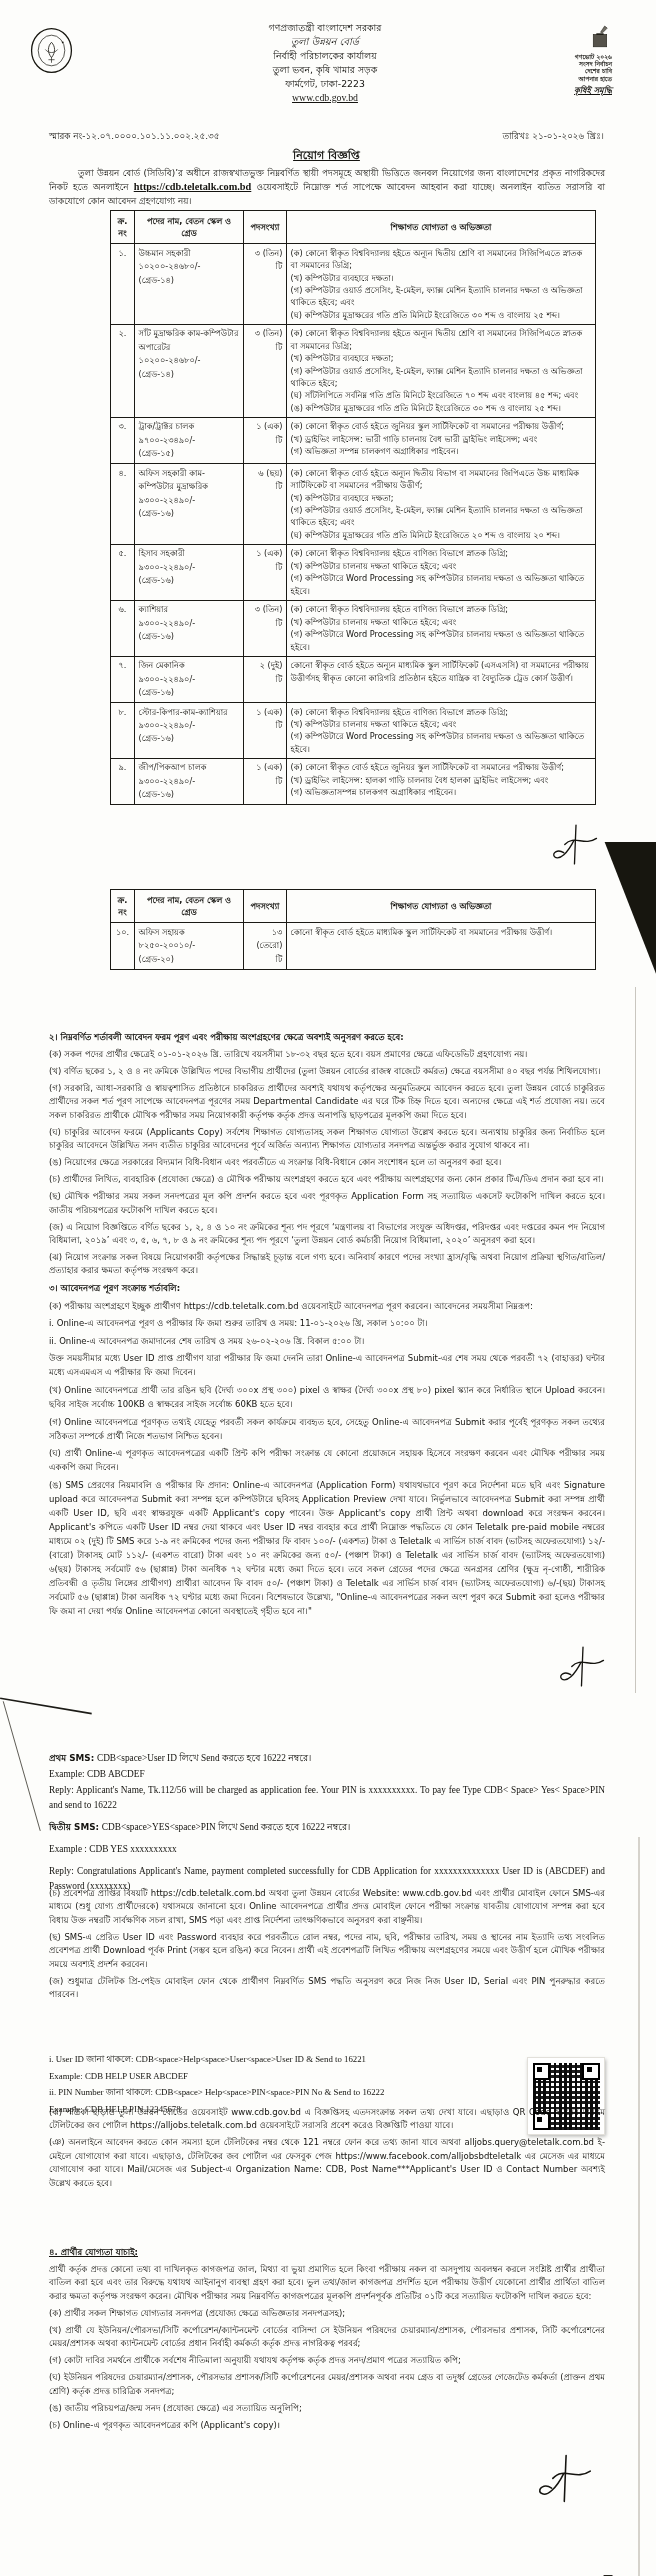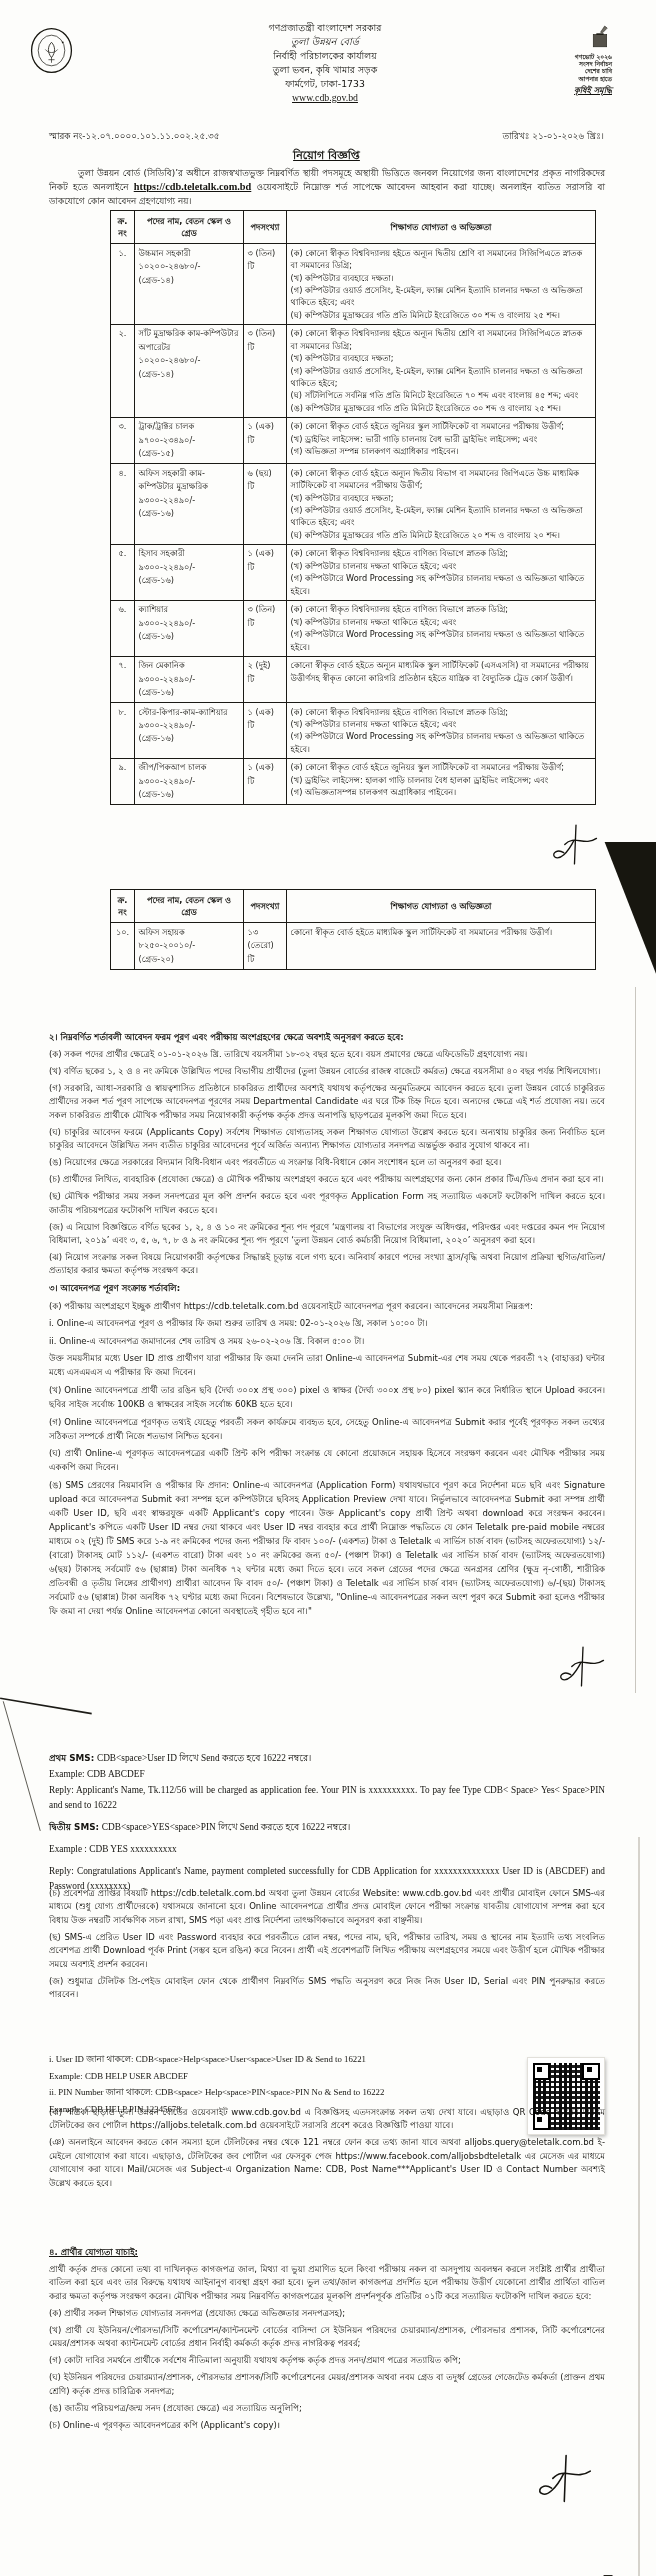--- a/index.html
+++ b/index.html
@@ -29,21 +29,21 @@
   .intro{left:49px; top:166px; width:556px; font-size:8.8px; line-height:14px;}
   .intro .indent{display:inline-block; width:29px;}
   .intro .url{font-weight:bold; text-decoration:underline; font-family:"Liberation Serif",serif; font-size:10.3px;}
 
   
   table.jobs{border-collapse:collapse; width:486px; table-layout:fixed; background:#fdfdfb;}
   table.jobs th, table.jobs td{border:0.8px solid #1b1a15; font-size:8.2px; padding:2.6px 3.6px; vertical-align:top;}
   table.jobs th{font-weight:bold; text-align:center; vertical-align:middle; line-height:12.4px; height:27px;}
   td.c-sl{text-align:center;}
   td.c-post{line-height:13.4px;}
-  td.c-count{text-align:left; line-height:13.4px;}
+  td.c-count{text-align:right; line-height:13.4px;}
   td.c-qual{line-height:12.4px;}
   .t1{left:110px; top:210px;}
   .t2{left:110px; top:889px;}
 
   
   .sec{font-size:8.5px; line-height:13.4px;}
   .sec p{margin:0 0 3.6px 0;}
   .sec-heading{font-weight:bold; margin:0 0 4.1px 0;}
   .sec2{left:49px; top:1031px; width:556px;}
   .sec3{left:49px; top:1281px; width:556px; line-height:14px;}
@@ -98,21 +98,21 @@
       <path d="M42 60 L42 70 M36 64 L48 64" class="ln" stroke-width="1.3"></path>
       <circle cx="64" cy="30" r="1.8" fill="#17160f"></circle>
     </svg>
   </div>
 
   <div class="abs masthead-center">
     <div>গণপ্রজাতন্ত্রী বাংলাদেশ সরকার</div>
     <div class="org">তুলা উন্নয়ন বোর্ড</div>
     <div>নির্বাহী পরিচালকের কার্যালয়</div>
     <div>তুলা ভবন, কৃষি খামার সড়ক</div>
-    <div>ফার্মগেট, ঢাকা-1733</div>
+    <div>ফার্মগেট, ঢাকা-2223</div>
     <div class="site">www.cdb.gov.bd</div>
   </div>
 
   <div class="abs stamp-wrap">
     <div>
       <svg width="23" height="26" viewBox="0 0 44 50">
         <rect x="8" y="18" width="26" height="24" fill="#55524a"></rect>
         <rect x="8" y="18" width="26" height="24" fill="none" stroke="#17160f"></rect>
         <rect x="14" y="16" width="14" height="3" fill="#17160f"></rect>
         <path d="M22 14 L30 2 L35 6 L26 15 Z" fill="#726f66" stroke="#17160f" stroke-width="1"></path>
@@ -326,21 +326,21 @@
         <p>(জ) এ নিয়োগ বিজ্ঞপ্তিতে বর্ণিত ছকের ১, ২, ৪ ও ১০ নং ক্রমিকের শূন্য পদ পূরণে ‘মন্ত্রণালয় বা বিভাগের সংযুক্ত অধিদপ্তর, পরিদপ্তর এবং দপ্তরের কমন পদ নিয়োগ বিধিমালা, ২০১৯’ এবং ৩, ৫, ৬, ৭, ৮ ও ৯ নং ক্রমিকের শূন্য পদ পূরণে ‘তুলা উন্নয়ন বোর্ড কর্মচারী নিয়োগ বিধিমালা, ২০২০’ অনুসরণ করা হবে।</p>
         <p>(ঝ) নিয়োগ সংক্রান্ত সকল বিষয়ে নিয়োগকারী কর্তৃপক্ষের সিদ্ধান্তই চূড়ান্ত বলে গণ্য হবে। অনিবার্য কারণে পদের সংখ্যা হ্রাস/বৃদ্ধি অথবা নিয়োগ প্রক্রিয়া স্থগিত/বাতিল/প্রত্যাহার করার ক্ষমতা কর্তৃপক্ষ সংরক্ষণ করে।</p>
       </div>
   </div>
 
   <div class="abs sec sec3 just">
     <p class="sec-heading">৩। আবেদনপত্র পূরণ সংক্রান্ত শর্তাবলি:</p>
     <div>
 
     <p>(ক) পরীক্ষায় অংশগ্রহণে ইচ্ছুক প্রার্থীগণ https://cdb.teletalk.com.bd ওয়েবসাইটে আবেদনপত্র পূরণ করবেন। আবেদনের সময়সীমা নিম্নরূপ:</p>
-        <p>i. Online-এ আবেদনপত্র পূরণ ও পরীক্ষার ফি জমা শুরুর তারিখ ও সময়: 02-০১-২০২৬ খ্রি, সকাল ১০:০০ টা।</p>
+        <p>i. Online-এ আবেদনপত্র পূরণ ও পরীক্ষার ফি জমা শুরুর তারিখ ও সময়: 11-০১-২০২৬ খ্রি, সকাল ১০:০০ টা।</p>
         <p>ii. Online-এ আবেদনপত্র জমাদানের শেষ তারিখ ও সময় ২৬-০২-২০৬ খ্রি. বিকাল ৫:০০ টা।</p>
         <p>উক্ত সময়সীমার মধ্যে User ID প্রাপ্ত প্রার্থীগণ যারা পরীক্ষার ফি জমা দেননি তারা Online-এ আবেদনপত্র Submit-এর শেষ সময় থেকে পরবর্তী ৭২ (বাহাত্তর) ঘন্টার মধ্যে এসএমএস এ পরীক্ষার ফি জমা দিবেন।</p>
         <p>(খ) Online আবেদনপত্রে প্রার্থী তার রঙিন ছবি (দৈর্ঘ্য ৩০০x প্রস্থ ৩০০) pixel ও স্বাক্ষর (দৈর্ঘ্য ৩০০x প্রস্থ ৮০) pixel স্ক্যান করে নির্ধারিত স্থানে Upload করবেন। ছবির সাইজ সর্বোচ্চ 100KB ও স্বাক্ষরের সাইজ সর্বোচ্চ 60KB হতে হবে।</p>
         <p>(গ) Online আবেদনপত্রে পূরণকৃত তথ্যই যেহেতু পরবর্তী সকল কার্যক্রমে ব্যবহৃত হবে, সেহেতু Online-এ আবেদনপত্র Submit করার পূর্বেই পূরণকৃত সকল তথ্যের সঠিকতা সম্পর্কে প্রার্থী নিজে শতভাগ নিশ্চিত হবেন।</p>
         <p>(ঘ) প্রার্থী Online-এ পূরণকৃত আবেদনপত্রের একটি প্রিন্ট কপি পরীক্ষা সংক্রান্ত যে কোনো প্রয়োজনে সহায়ক হিসেবে সংরক্ষণ করবেন এবং মৌখিক পরীক্ষার সময় এককপি জমা দিবেন।</p>
         <p>(ঙ) SMS প্রেরণের নিয়মাবলি ও পরীক্ষার ফি প্রদান: Online-এ আবেদনপত্র (Application Form) যথাযথভাবে পূরণ করে নির্দেশনা মতে ছবি এবং Signature upload করে আবেদনপত্র Submit করা সম্পন্ন হলে কম্পিউটারে ছবিসহ Application Preview দেখা যাবে। নির্ভুলভাবে আবেদনপত্র Submit করা সম্পন্ন প্রার্থী একটি User ID, ছবি এবং স্বাক্ষরযুক্ত একটি Applicant's copy পাবেন। উক্ত Applicant's copy প্রার্থী প্রিন্ট অথবা download করে সংরক্ষন করবেন। Applicant's কপিতে একটি User ID নম্বর দেয়া থাকবে এবং User ID নম্বর ব্যবহার করে প্রার্থী নিম্নোক্ত পদ্ধতিতে যে কোন Teletalk pre-paid mobile নম্বরের মাধ্যমে ০২ (দুই) টি SMS করে ১-৯ নং ক্রমিকের পদের জন্য পরীক্ষার ফি বাবদ ১০০/- (একশত) টাকা ও Teletalk এ সার্ভিস চার্জ বাবদ (ভাটসহ অফেরতযোগ্য) ১২/- (বারো) টাকাসহ মোট ১১২/- (একশত বারো) টাকা এবং ১০ নং ক্রমিকের জন্য ৫০/- (পঞ্চাশ টাকা) ও Teletalk এর সার্ভিস চার্জ বাবদ (ভ্যাটসহ অফেরতযোগ্য) ৬(ছয়) টাকাসহ সর্বমোট ৫৬ (ছাপ্পান্ন) টাকা অনধিক ৭২ ঘন্টার মধ্যে জমা দিতে হবে। তবে সকল গ্রেডের পদের ক্ষেত্রে অনগ্রসর শ্রেণির (ক্ষুদ্র নৃ-গোষ্ঠী, শারীরিক প্রতিবন্ধী ও তৃতীয় লিঙ্গের প্রার্থীগণ) প্রার্থীরা আবেদন ফি বাবদ ৫০/- (পঞ্চাশ টাকা) ও Teletalk এর সার্ভিস চার্জ বাবদ (ভ্যাটসহ অফেরতযোগ্য) ৬/-(ছয়) টাকাসহ সর্বমোট ৫৬ (ছাপ্পান্ন) টাকা অনধিক ৭২ ঘণ্টার মধ্যে জমা দিবেন। বিশেষভাবে উল্লেখ্য, "Online-এ আবেদনপত্রের সকল অংশ পুরণ করে Submit করা হলেও পরীক্ষার ফি জমা না দেয়া পর্যন্ত Online আবেদনপত্র কোনো অবস্থাতেই গৃহীত হবে না।"</p>
       </div>
   </div>
 
   <div class="abs sig2">

